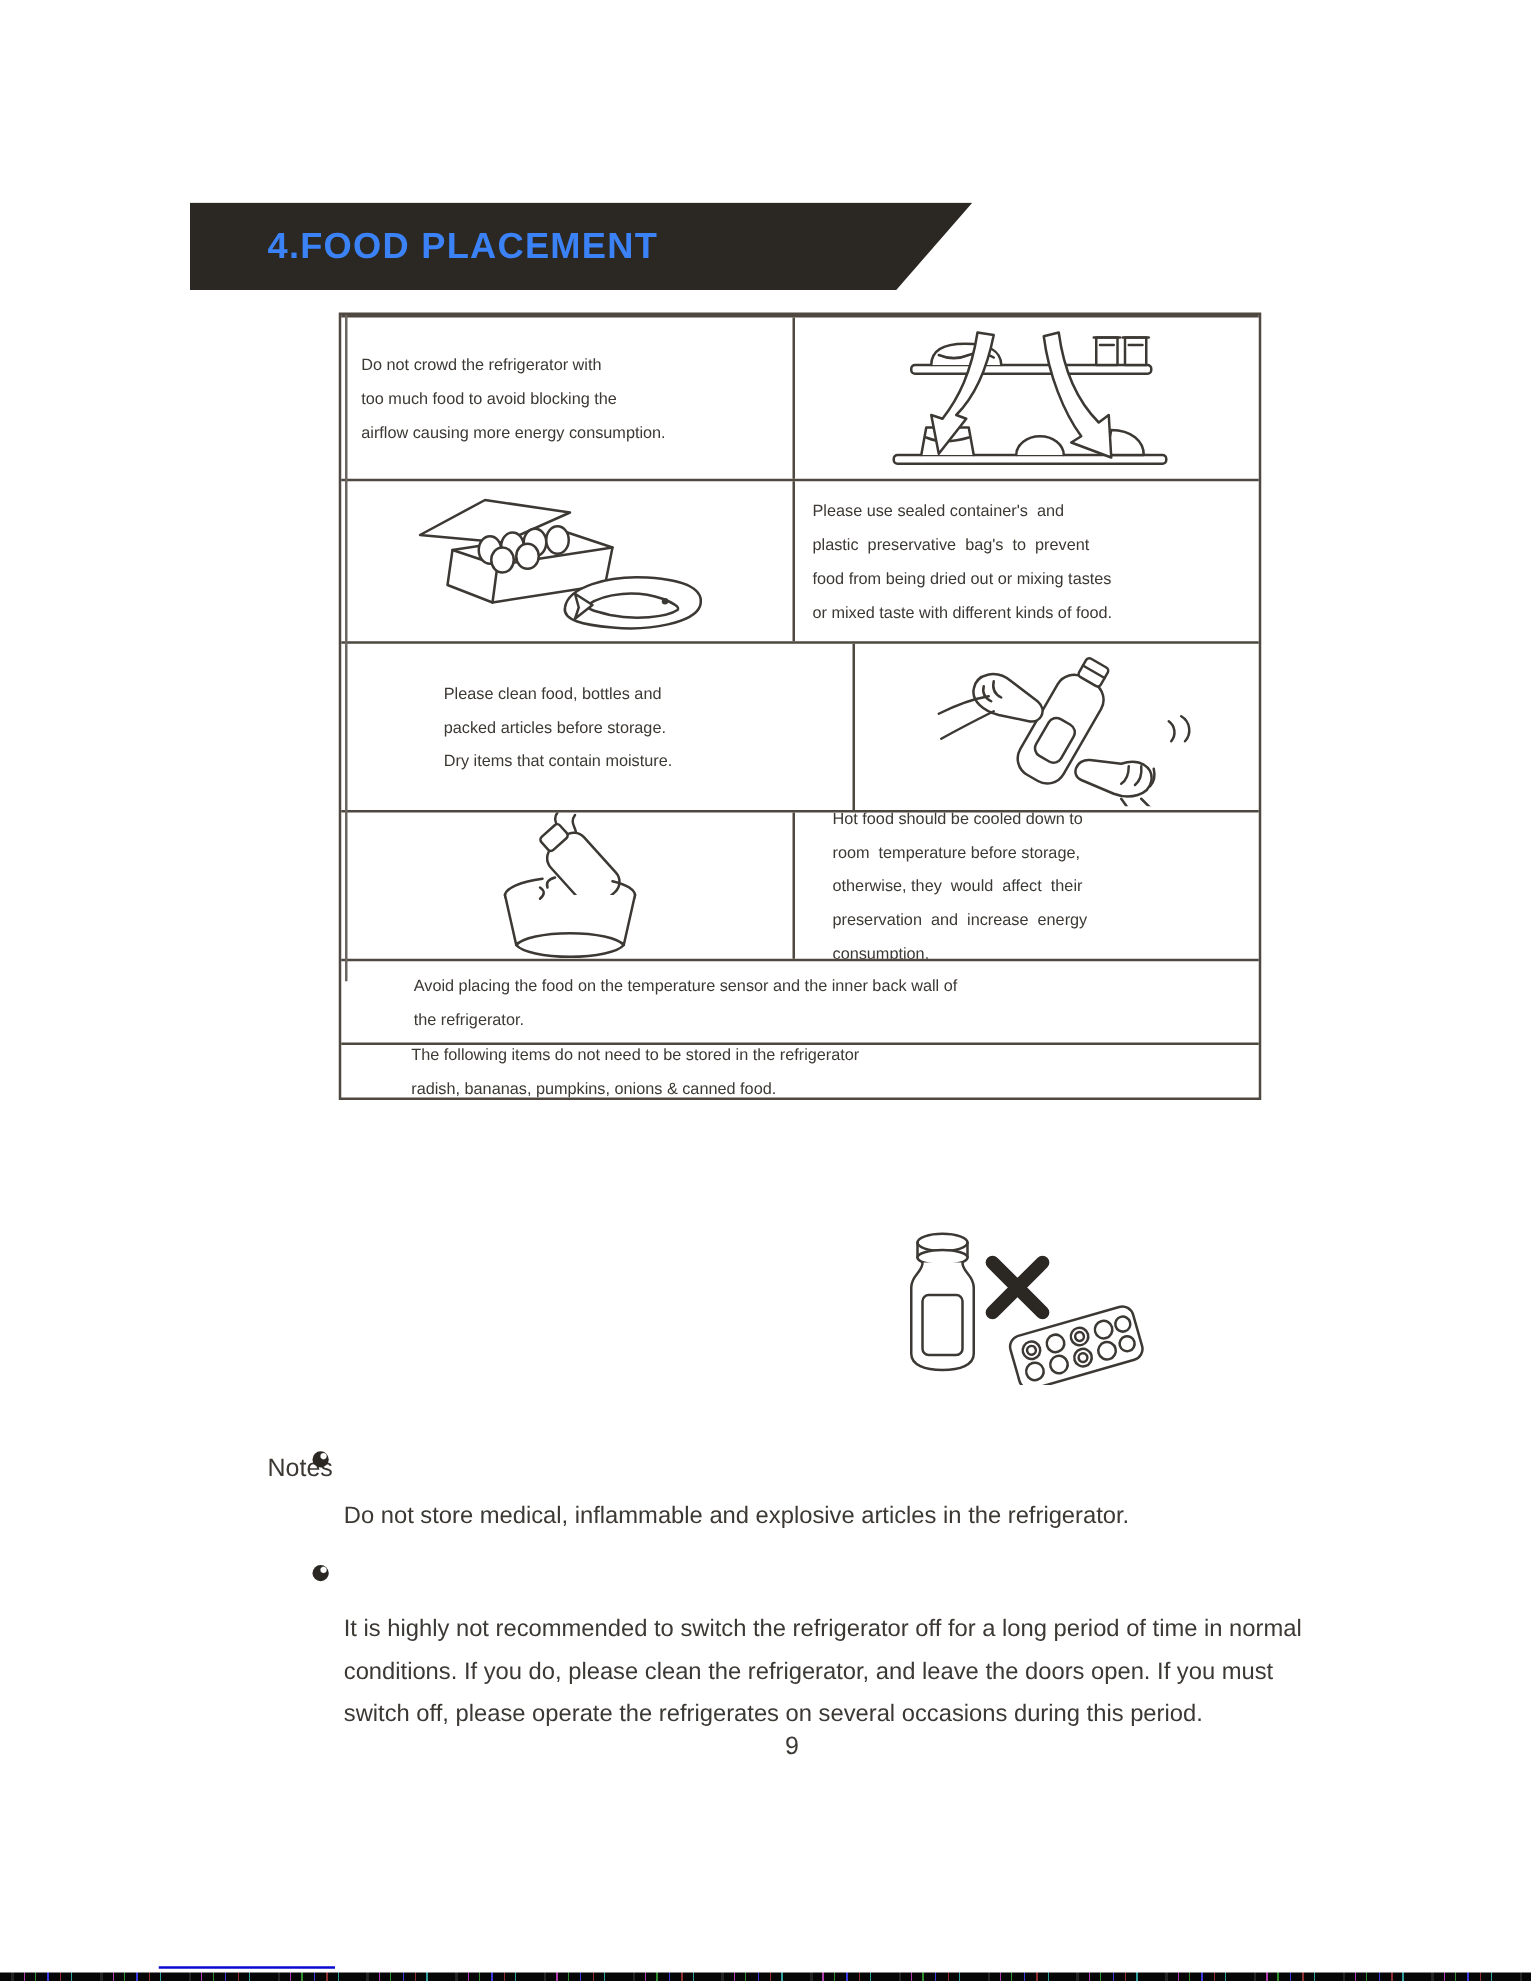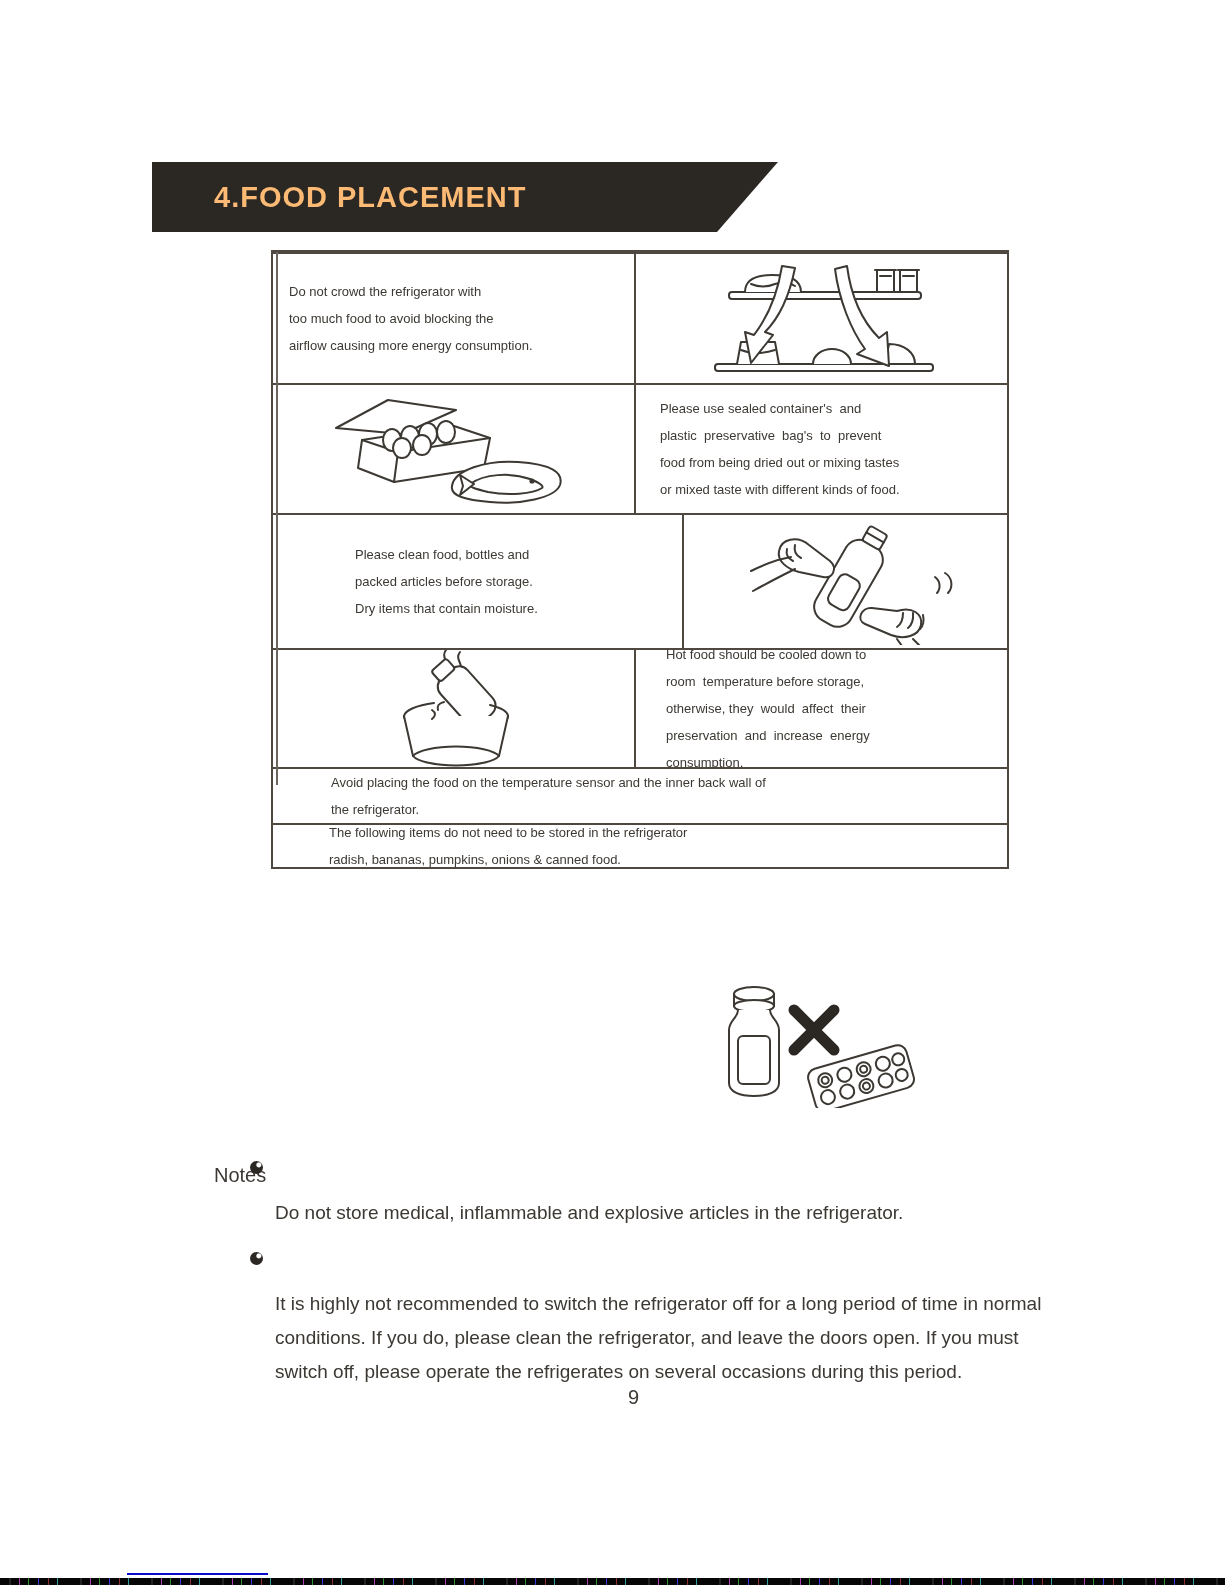--- a/index.html
+++ b/index.html
@@ -9,40 +9,40 @@
     overflow:hidden;
   }
   .abs{position:absolute;}
   
   .banner{
     left:152px;top:162px;width:626px;height:70px;background:#2b2723;
     clip-path:polygon(0 0,100% 0,calc(100% - 61px) 100%,0 100%);
     display:flex;align-items:center;
   }
   .banner-title{
-    color:#fdba74;font-size:29px;font-weight:bold;letter-spacing:1px;
+    color:#3b82f6;font-size:29px;font-weight:bold;letter-spacing:1px;
     padding-left:62px;white-space:pre;
   }
   
   .ftable{
     left:271px;top:250px;width:738px;border:2px solid #4e4840;
     box-sizing:border-box;background:#fff;
   }
   .innerline{position:absolute;left:3px;top:0;width:2px;height:533px;background:#6a655e;}
   .trow{display:flex;border-top:2px solid #4e4840;box-sizing:border-box;}
   .trow:first-child{border-top:none;}
   .tcell{box-sizing:border-box;overflow:hidden;display:flex;flex-direction:column;justify-content:center;}
   .tcell.left{width:363px;border-right:2px solid #4e4840;}
   .tcell.right{flex:1;}
   .tcell.full{width:100%;}
   .ctext{font-size:13px;line-height:27px;white-space:pre;}
   .illu{display:flex;align-items:center;justify-content:center;width:100%;height:100%;}
   svg.line-art{stroke:#3c3833;fill:none;stroke-width:2;stroke-linecap:round;stroke-linejoin:round;}
   .h133{height:131px;} .h130{height:130px;} .h135{height:135px;padding-left:48px;} .h137{height:119px;}
-  .h57{height:56px;} .h59{height:44px;justify-content:flex-end;}
+  .h57{height:67px;} .h59{height:44px;justify-content:flex-end;}
   
   .notes-heading{left:214px;top:1164px;font-size:20px;}
   .notes-list{left:250px;top:1152px;width:840px;}
   .note-item{display:flex;margin-bottom:13px;}
   .note-bullet{
     width:13px;height:13px;border-radius:50%;flex:0 0 13px;margin:9px 12px 0 0;
     background:radial-gradient(circle at 68% 30%, #ffffff 0 2px, #2b2723 3px);
   }
   .note-text{font-size:19px;line-height:34px;white-space:pre;margin-top:44px;}
   
@@ -117,21 +117,21 @@
           <ellipse cx="118" cy="57" rx="9" ry="10" fill="#fff"></ellipse>
 
           <path d="M148,98 C150,82 182,72 214,74 C246,76 260,84 256,97 C251,110 216,117 186,114 C162,112 146,108 148,98 Z" fill="#fff"></path>
           <path d="M166,96 C180,86 206,84 226,91 C236,95 240,98 238,100 C229,106 204,108 184,104 C172,101 164,99 166,96 Z"></path>
           <path d="M170,96 l-14,-9 l3,11 l-3,9 z" fill="#fff"></path>
           <circle cx="228" cy="93" r="1.6" fill="#3c3833"></circle>
         </svg>
       </div>
     </div>
     <div class="tcell right">
-      <div class="ctext" style="padding-left:24px;">Please use sealed container's  and
+      <div class="ctext" style="padding-left:14px;">Please use sealed container's  and
 plastic  preservative  bag's  to  prevent
 food from being dried out or mixing tastes
 or mixed taste with different kinds of food.</div>
     </div>
   </div>
 
   <div class="trow h135">
     <div class="tcell left">
       <div class="ctext" style="padding-left:34px;">Please clean food, bottles and
 packed articles before storage.

